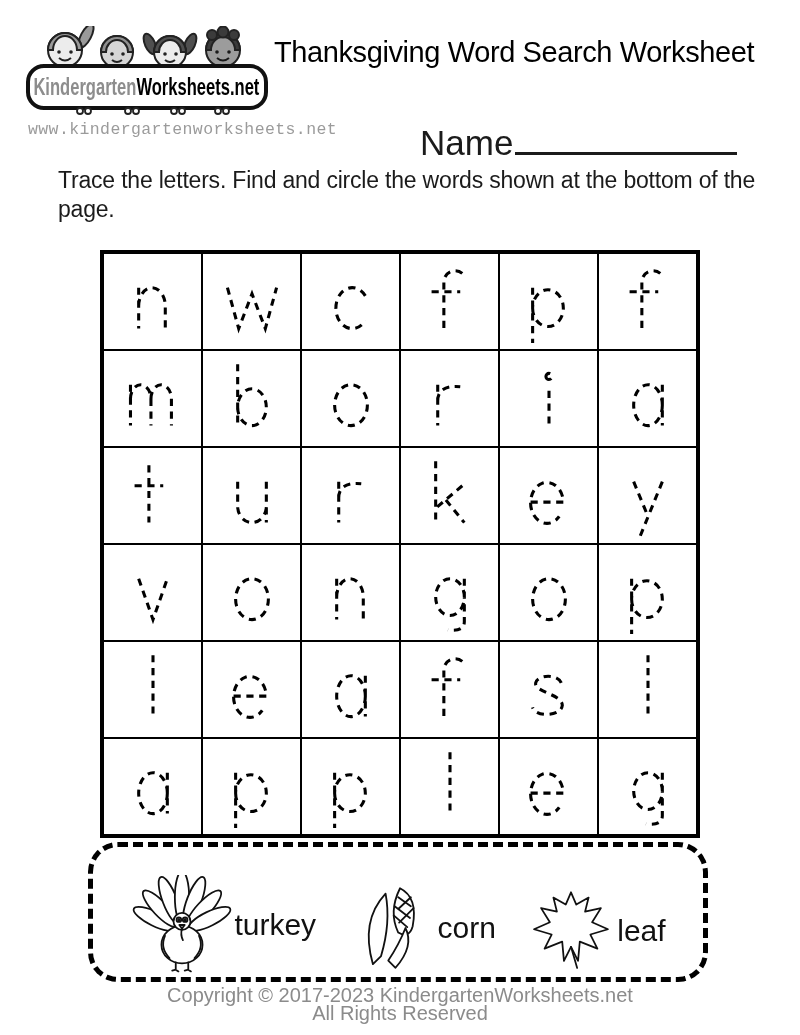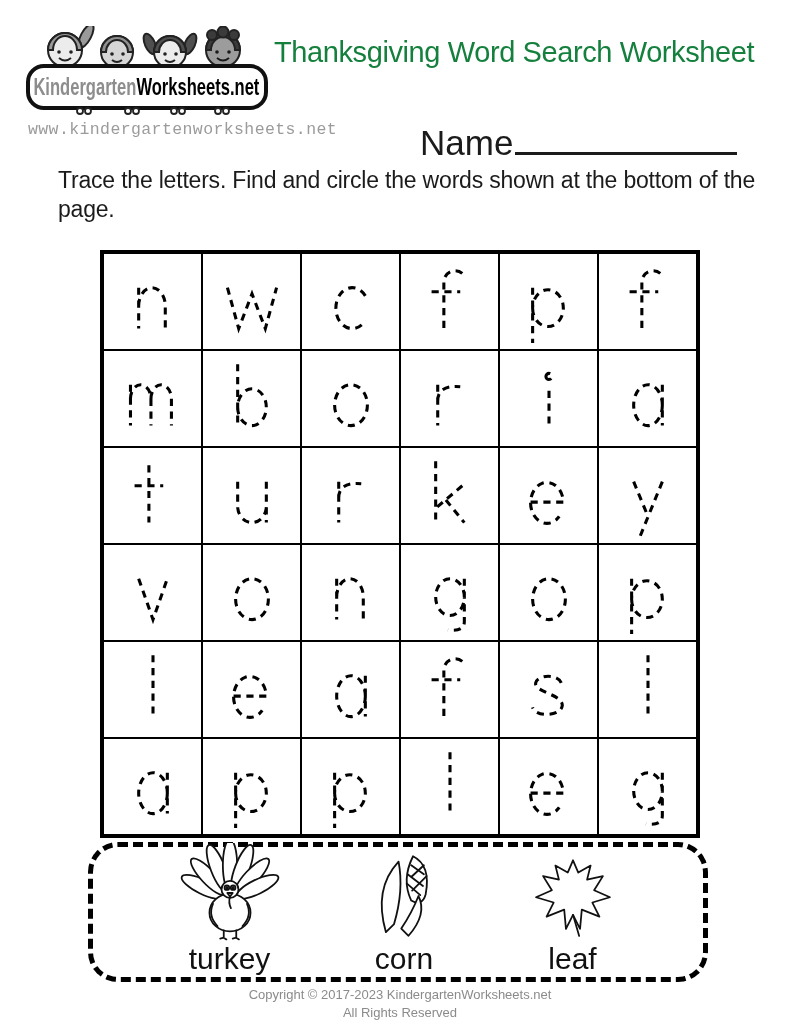--- a/index.html
+++ b/index.html
@@ -4,21 +4,21 @@
 <style>
   html,body{margin:0;padding:0;background:#fff;}
   .page{position:relative;width:800px;height:1035px;background:#fff;overflow:hidden;
         font-family:"Liberation Sans",sans-serif;color:#111;}
 
   
   .logo{position:absolute;left:24px;top:26px;width:246px;height:94px;}
   .site-url{position:absolute;left:28px;top:120px;font-size:16.5px;color:#9b9b9b;letter-spacing:.4px;font-family:Liberation Mono, monospace;}
 
   
-  .title{position:absolute;left:274px;top:36px;width:480px;font-size:29px;color:#15803d;
+  .title{position:absolute;left:274px;top:36px;width:480px;font-size:29px;color:#000000;
          letter-spacing:-.4px;white-space:nowrap;}
   .name-row{position:absolute;left:420px;top:122px;font-size:35px;color:#1b1b1b;}
   .name-line{display:inline-block;width:222px;border-bottom:3px solid #1b1b1b;height:30px;
              vertical-align:baseline;margin-left:2px;}
 
   
   .instructions{position:absolute;left:58px;top:166px;width:700px;font-size:23px;
                 line-height:29px;color:#1b1b1b;letter-spacing:-.2px;}
 
   
@@ -26,31 +26,31 @@
         box-sizing:border-box;display:grid;grid-template-columns:repeat(6,1fr);
         grid-template-rows:repeat(6,1fr);background:#fff;}
   .cell{border:1.5px solid #000;display:flex;align-items:center;justify-content:center;}
   .cell svg{display:block;}
   .trace-path{fill:none;stroke:#000;stroke-width:3;stroke-dasharray:7 5.5;stroke-linecap:butt;}
 
   
   .wordbank{position:absolute;left:88px;top:842px;width:620px;height:140px;box-sizing:border-box;
             border:5px dashed #000;border-radius:30px;display:flex;align-items:flex-end;
             justify-content:space-evenly;padding:4px 8px 2px 8px;background:#fff;}
-  .bank-item{display:flex;flex-direction:column;align-items:center;justify-content:flex-end;}
+  .bank-item{display:flex;align-items:center;justify-content:flex-end;}
   .bank-icon{display:flex;align-items:flex-end;justify-content:center;}
   .bank-icon svg{display:block;}
   .bank-icon path,.bank-icon ellipse,.bank-icon circle,.bank-icon line{
       fill:#fff;stroke:#111;stroke-width:2;stroke-linejoin:round;stroke-linecap:round;}
   .bank-icon .nofill{fill:none;}
   .bank-label{font-size:30px;color:#111;margin-top:0px;line-height:32px;}
 
   
   .copyright{position:absolute;left:0;top:986px;width:800px;text-align:center;
-             font-size:13px;line-height:18px;color:#8b8b8b;}
+             font-size:20px;line-height:18px;color:#8b8b8b;}
 </style>
 </head>
 <body>
 
 <div class="page">
 
   <svg class="logo" viewBox="0 0 246 94" width="246" height="94">
 
     <g>
       <ellipse cx="62" cy="10" rx="5" ry="13" transform="rotate(28 62 10)" fill="#9a9a9a" stroke="#222" stroke-width="2"></ellipse>

